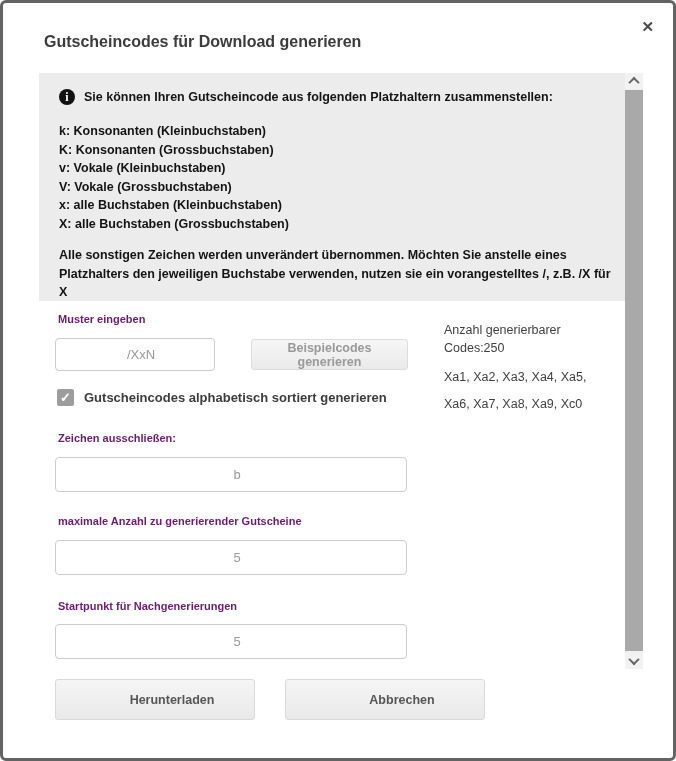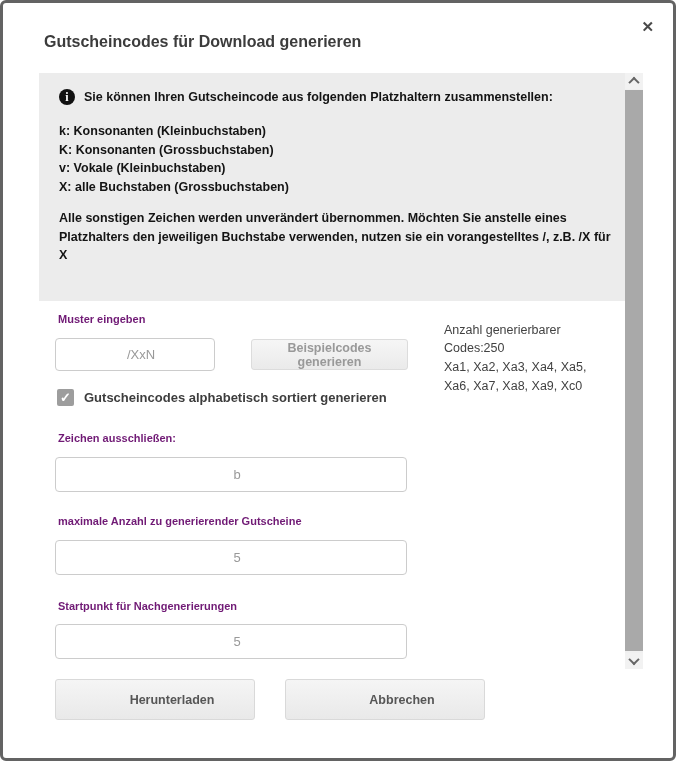--- a/index.html
+++ b/index.html
@@ -22,21 +22,21 @@
   .info-note{margin-top:13px;line-height:18.5px;width:556px;}
   .field-label{position:absolute;font-size:11px;font-weight:bold;color:#701a75;}
   .text-input{position:absolute;border:1px solid #ccc;border-radius:4px;background:#fff;
               color:#999;font-size:13px;font-family:"Liberation Sans",sans-serif;
               padding:0 0 0 12px;outline:none;text-align:center;}
   .sample-btn{position:absolute;left:212px;top:266px;width:157px;height:31px;
               background:linear-gradient(#f6f6f6,#eaeaea);border:1px solid #dcdcdc;border-radius:3px;
               color:#999;font-size:12.5px;font-weight:bold;font-family:"Liberation Sans",sans-serif;cursor:pointer;}
   .preview{position:absolute;left:405px;top:249px;width:160px;color:#424242;font-size:12.5px;
            line-height:17.5px;}
-  .preview .codes{margin-top:1px;line-height:19px;}
+  .preview .codes{margin-top:7px;line-height:27px;}
   .checkbox-row{position:absolute;left:18px;top:316px;display:flex;align-items:center;gap:10px;cursor:pointer;}
   .checkbox{width:17px;height:17px;background:#9d9d9d;border-radius:2px;display:inline-flex;
             align-items:center;justify-content:center;color:#fff;font-size:13px;font-weight:bold;flex:0 0 17px;}
   .checkbox-label{font-size:13px;font-weight:bold;color:#3d3d3d;}
   
   .footer-btn{position:absolute;height:41px;width:200px;background:linear-gradient(#f5f5f5,#e9e9e9);
               border:1px solid #d9d9d9;border-radius:3px;color:#565656;font-size:12.5px;font-weight:bold;
               font-family:"Liberation Sans",sans-serif;cursor:pointer;padding-left:40px;}
   .btn-download{left:52px;top:676px;}
   .btn-cancel{left:258px;top:676px;margin-left:24px;}
@@ -63,20 +63,22 @@
 
     <div class="info-box">
       <div class="info-intro-row">
         <span class="info-icon">i</span>
         <span>Sie können Ihren Gutscheincode aus folgenden Platzhaltern zusammenstellen:</span>
       </div>
       <div>
           <div class="ph-line">k: Konsonanten (Kleinbuchstaben)</div>
           <div class="ph-line">K: Konsonanten (Grossbuchstaben)</div>
           <div class="ph-line">v: Vokale (Kleinbuchstaben)</div>
+          <div class="ph-line">V: Vokale (Grossbuchstaben)</div>
+          <div class="ph-line">x: alle Buchstaben (Kleinbuchstaben)</div>
           <div class="ph-line">X: alle Buchstaben (Grossbuchstaben)</div>
         </div>
       <div class="info-note">Alle sonstigen Zeichen werden unverändert übernommen. Möchten Sie anstelle eines Platzhalters den jeweiligen Buchstabe verwenden, nutzen sie ein vorangestelltes /, z.B. /X für X</div>
     </div>
 
     <label class="field-label" style="left:19px;top:240px;">Muster eingeben</label>
     <input class="text-input" style="left: 16px; top: 265px; width: 146px; height: 31px;" value="/XxN">
     <button class="sample-btn">Beispielcodes generieren</button>
 
     <div class="preview">

